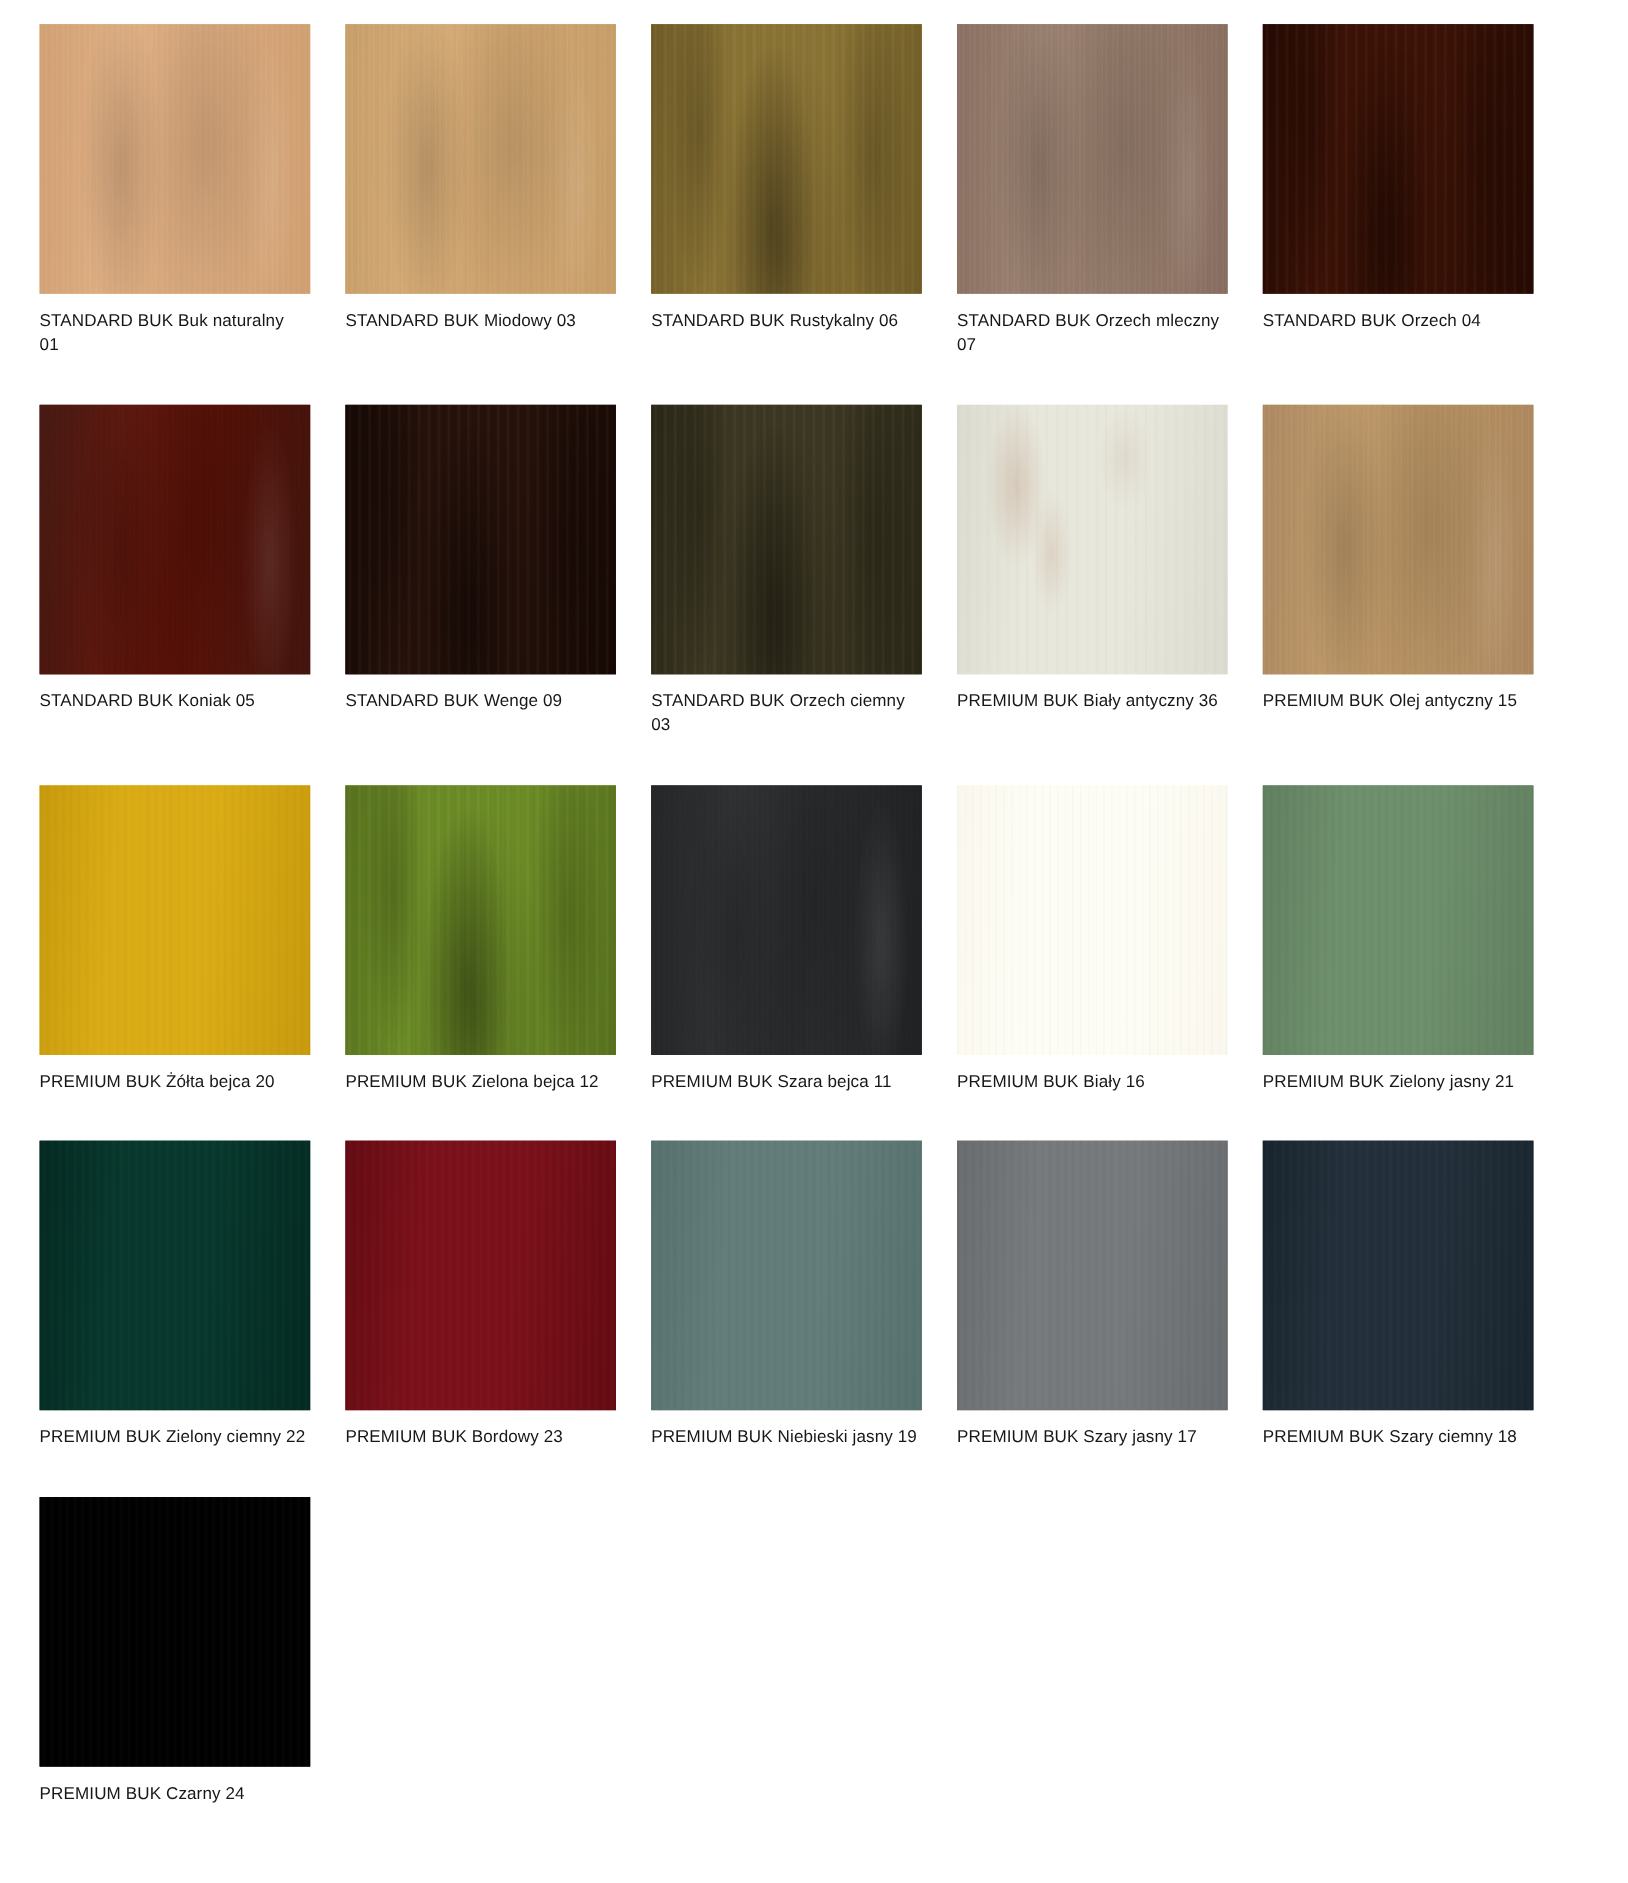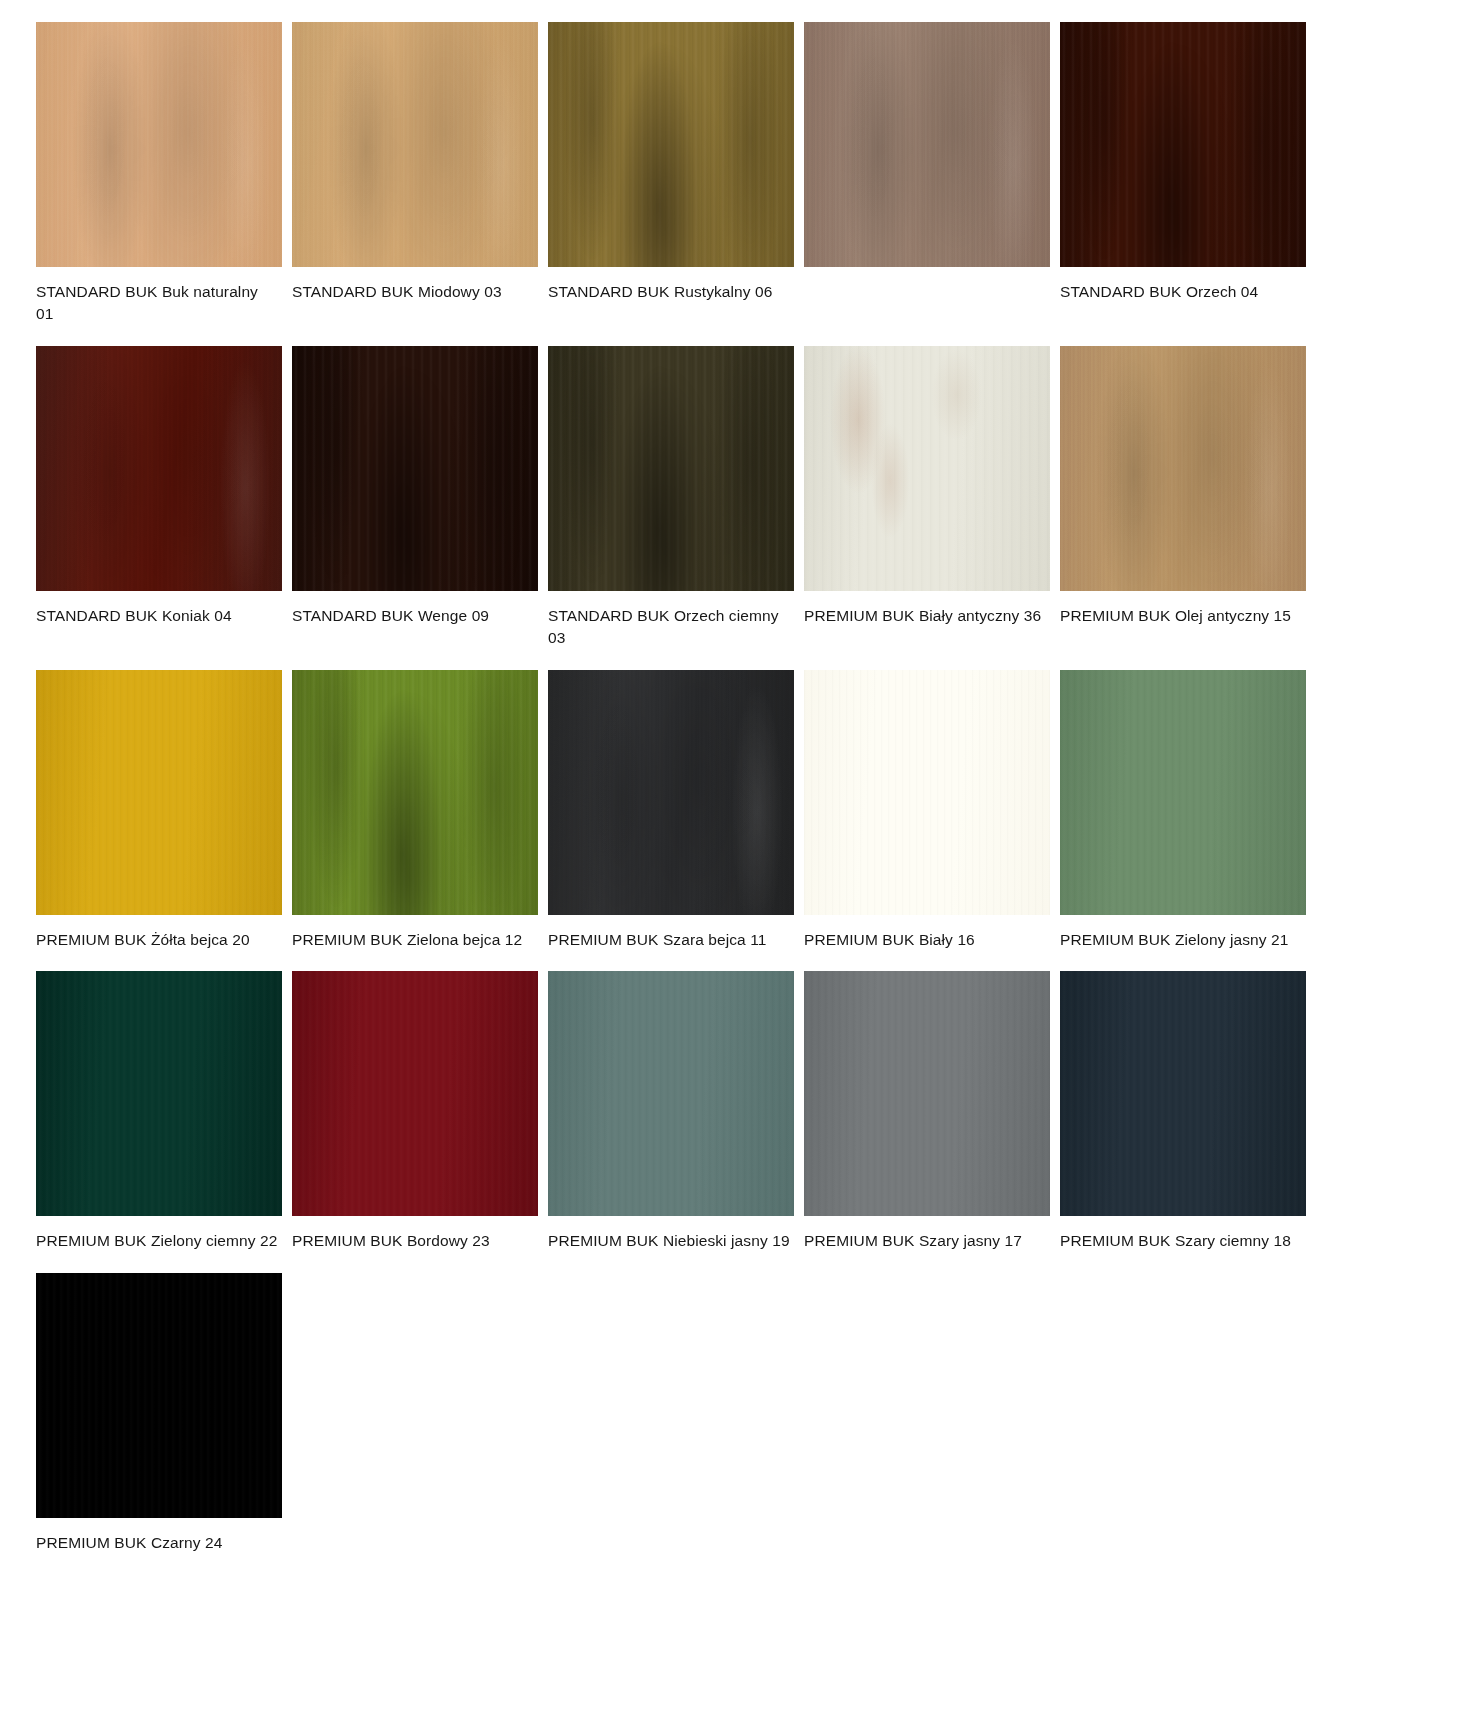--- a/index.html
+++ b/index.html
@@ -15,20 +15,21 @@
     color: #1a1a1a;
     overflow: hidden;
   }
 
   .swatch-grid {
     display: grid;
     grid-template-columns: repeat(5, 256px);
     column-gap: 0px;
     row-gap: 0px;
     padding: 22px 0 0 36px;
+    gap: 22px;
   }
 
   .swatch-cell {
     width: 256px;
     padding-right: 0px;
     margin-bottom: 20px;
   }
 
   .swatch-tile {
     width: 246px;
@@ -146,28 +147,29 @@
     <div class="swatch-cell">
       <div class="swatch-tile grain-v" style="background-color: rgb(217, 173, 118); background-image: linear-gradient(95deg, rgb(196, 154, 99) 0%, rgb(217, 173, 118) 28%, rgb(217, 173, 118) 62%, rgb(196, 154, 99) 100%);"></div>
       <div class="swatch-label">STANDARD BUK Miodowy 03</div>
     </div>
     <div class="swatch-cell">
       <div class="swatch-tile grain-r" style="background-color: rgb(138, 115, 52); background-image: linear-gradient(95deg, rgb(111, 92, 39) 0%, rgb(138, 115, 52) 28%, rgb(138, 115, 52) 62%, rgb(111, 92, 39) 100%);"></div>
       <div class="swatch-label">STANDARD BUK Rustykalny 06</div>
     </div>
     <div class="swatch-cell">
       <div class="swatch-tile grain-v" style="background-color: rgb(156, 130, 113); background-image: linear-gradient(95deg, rgb(132, 105, 90) 0%, rgb(156, 130, 113) 28%, rgb(156, 130, 113) 62%, rgb(132, 105, 90) 100%);"></div>
+      <div class="swatch-label">STANDARD BUK Orzech mleczny 07</div>
     </div>
     <div class="swatch-cell">
       <div class="swatch-tile grain-r" style="background-color: rgb(60, 18, 6); background-image: linear-gradient(95deg, rgb(36, 10, 3) 0%, rgb(60, 18, 6) 28%, rgb(60, 18, 6) 62%, rgb(36, 10, 3) 100%);"></div>
       <div class="swatch-label">STANDARD BUK Orzech 04</div>
     </div>
     <div class="swatch-cell">
       <div class="swatch-tile grain-v" style="background-color: rgb(90, 18, 8); background-image: linear-gradient(95deg, rgb(58, 11, 4) 0%, rgb(90, 18, 8) 28%, rgb(90, 18, 8) 62%, rgb(58, 11, 4) 100%);"></div>
-      <div class="swatch-label">STANDARD BUK Koniak 04</div>
+      <div class="swatch-label">STANDARD BUK Koniak 05</div>
     </div>
     <div class="swatch-cell">
       <div class="swatch-tile grain-r" style="background-color: rgb(38, 17, 10); background-image: linear-gradient(95deg, rgb(21, 8, 4) 0%, rgb(38, 17, 10) 28%, rgb(38, 17, 10) 62%, rgb(21, 8, 4) 100%);"></div>
       <div class="swatch-label">STANDARD BUK Wenge 09</div>
     </div>
     <div class="swatch-cell">
       <div class="swatch-tile grain-r" style="background-color: rgb(60, 55, 34); background-image: linear-gradient(95deg, rgb(42, 39, 23) 0%, rgb(60, 55, 34) 28%, rgb(60, 55, 34) 62%, rgb(42, 39, 23) 100%);"></div>
       <div class="swatch-label">STANDARD BUK Orzech ciemny 03</div>
     </div>
     <div class="swatch-cell">

